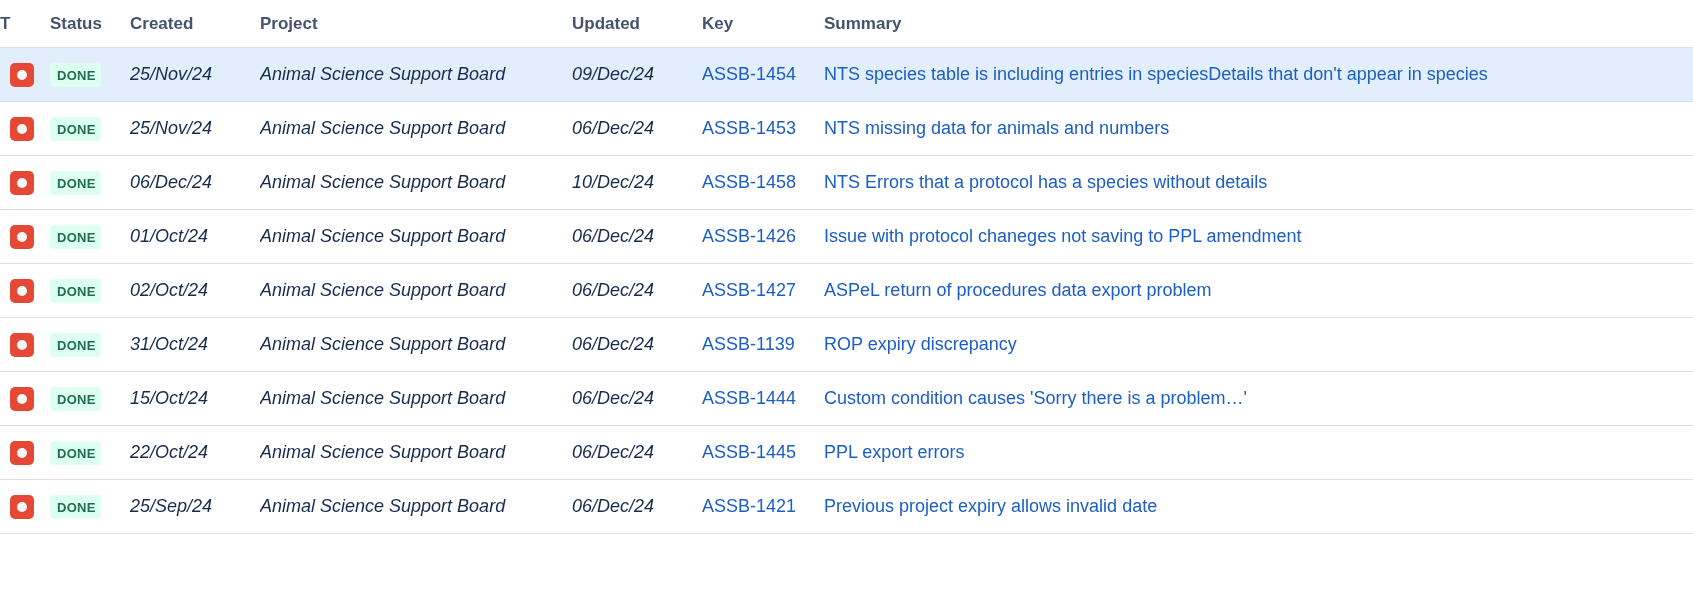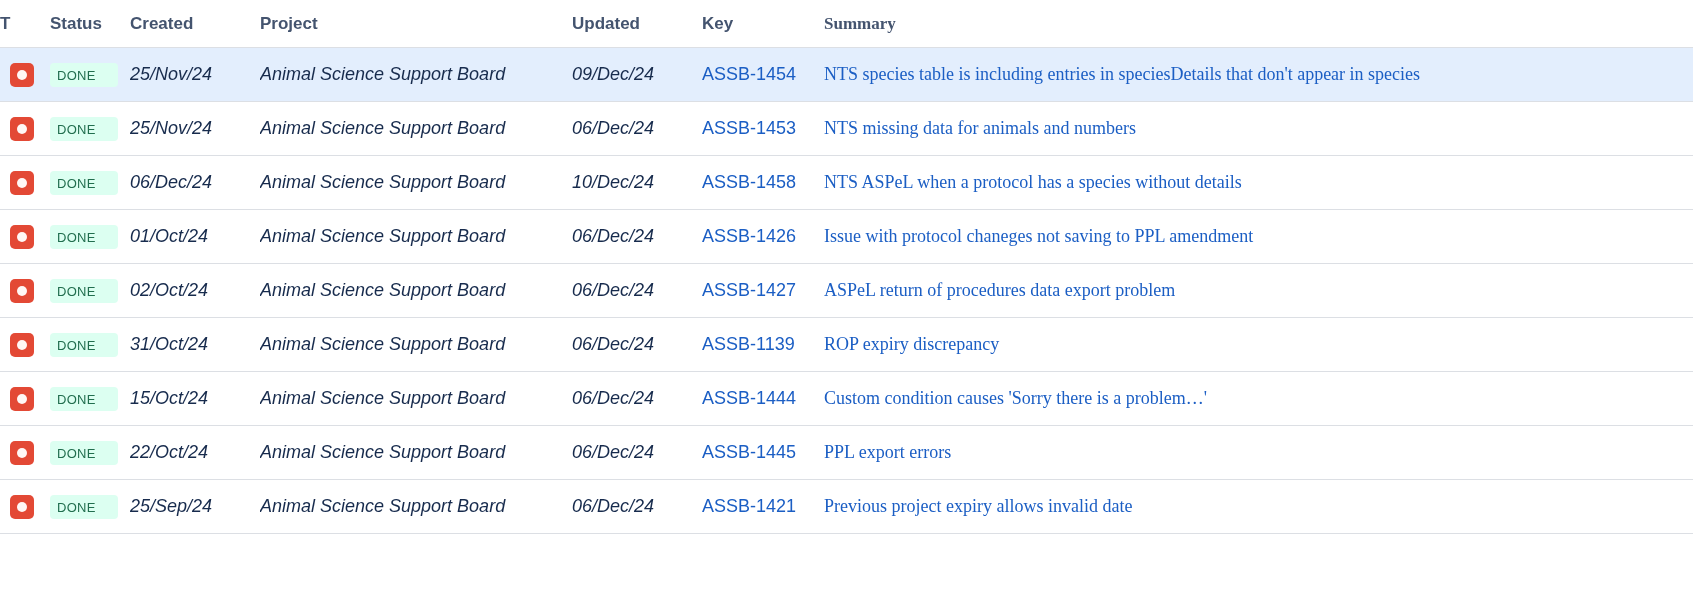--- a/index.html
+++ b/index.html
@@ -54,21 +54,21 @@
     border-bottom: 1px solid #DCDFE4;
   }
 
   
   .col-type    { width: 50px;  }
   .col-status  { width: 80px;  }
   .col-created { width: 130px; }
   .col-project { width: 312px; }
   .col-updated { width: 130px; }
   .col-key     { width: 122px; }
-  .col-summary { width: auto; font-family: Liberation Serif, serif;  }
+  .col-summary { width: auto;  }
 
   .cell-type    { padding-left: 10px; }
   .cell-status  { padding-left: 0;    }
   .cell-created { padding-left: 0;    }
   .cell-project { padding-left: 0; margin-left: 12px;    }
   .cell-updated { padding-left: 0;    }
   .cell-key     { padding-left: 0;    }
   .cell-summary { padding-left: 0; margin-left: 44px;    }
 
   th.col-type    { padding-left: 10px; }
@@ -96,24 +96,24 @@
     border-radius: 50%;
     background: #FFF7F5;
   }
 
   
   .lozenge {
     display: inline-block;
     background: #DCFFF1;
     color: #216E4E;
     font-size: 13px;
-    font-weight: 400;
+    font-weight: 700;
     letter-spacing: 0.3px;
     line-height: 1;
-    padding: 6px 22px 5px 7px;
+    padding: 6px 5px 5px 7px;
     border-radius: 4px;
     text-transform: uppercase;
     vertical-align: middle;
   }
 
   .link {
     color: #1B5EC4;
     text-decoration: none;
     font-size: 18px;
     text-align: center;
@@ -169,21 +169,21 @@
         </td>
       </tr>
       <tr>
         <td class="col-type cell-type"><span class="type-icon"></span></td>
         <td class="col-status cell-status"><span class="lozenge">DONE</span></td>
         <td class="col-created cell-created"><span class="plain">06/Dec/24</span></td>
         <td class="col-project cell-project"><span class="plain">Animal Science Support Board</span></td>
         <td class="col-updated cell-updated"><span class="plain">10/Dec/24</span></td>
         <td class="col-key cell-key"><a class="link">ASSB-1458</a></td>
         <td class="col-summary cell-summary">
-          <a class="summary-text">NTS ASPeL when a protocol has a species without details</a>
+          <a class="summary-text">NTS Errors that a protocol has a species without details</a>
         </td>
       </tr>
       <tr>
         <td class="col-type cell-type"><span class="type-icon"></span></td>
         <td class="col-status cell-status"><span class="lozenge">DONE</span></td>
         <td class="col-created cell-created"><span class="plain">01/Oct/24</span></td>
         <td class="col-project cell-project"><span class="plain">Animal Science Support Board</span></td>
         <td class="col-updated cell-updated"><span class="plain">06/Dec/24</span></td>
         <td class="col-key cell-key"><a class="link">ASSB-1426</a></td>
         <td class="col-summary cell-summary">

